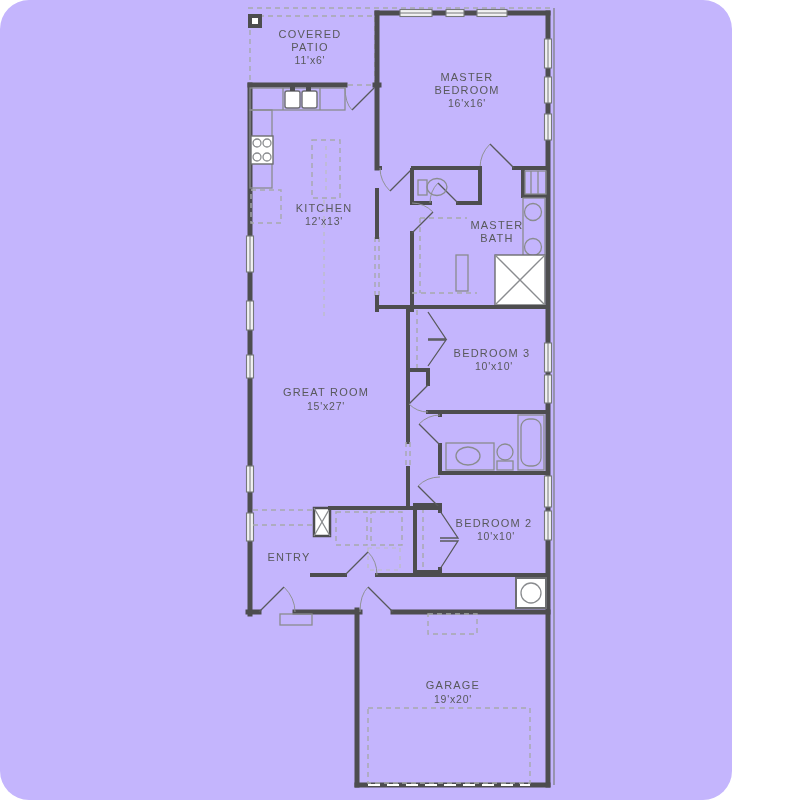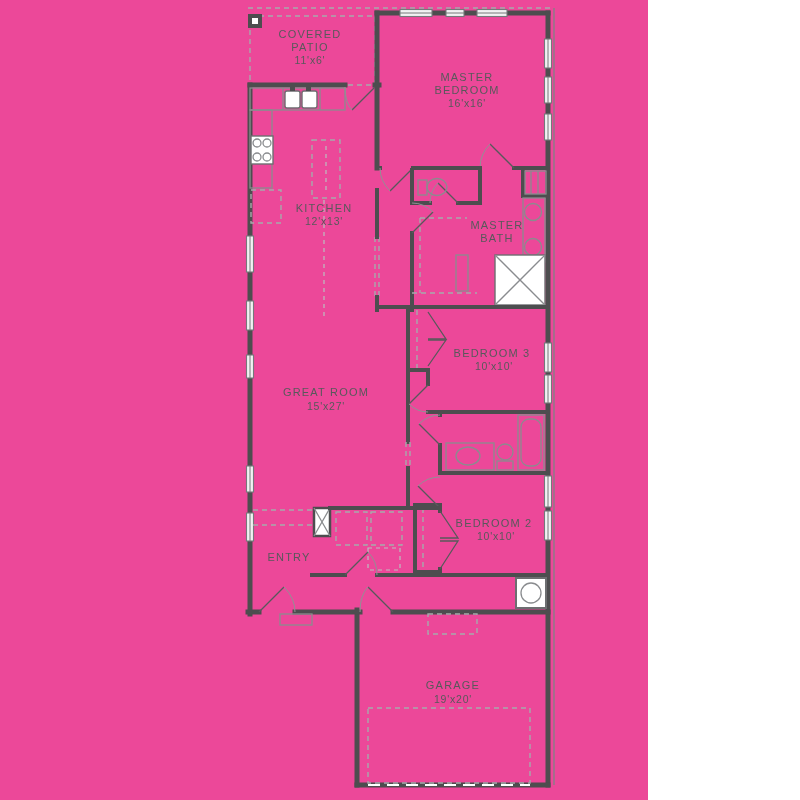--- a/index.html
+++ b/index.html
@@ -1,16 +1,16 @@
 <!DOCTYPE html>
 <html><head>
 <meta charset="utf-8">
 <style>
   html,body{margin:0;padding:0;background:#ffffff;}
-  .stage{position:relative;width:648px;height:800px;background:#ec4899;overflow:hidden;}
+  .stage{position:relative;width:732px;height:800px;background:#c4b5fd;overflow:hidden;border-radius:29px;}
   svg{position:absolute;left:0;top:0;}
   .room-name{font-family:"Liberation Sans",sans-serif;font-size:11px;letter-spacing:1.2px;fill:#58595b;text-anchor:middle;}
   .room-dim{font-family:"Liberation Sans",sans-serif;font-size:10.5px;letter-spacing:0.8px;fill:#58595b;text-anchor:middle;}
   .wall{stroke:#4d4d4f;stroke-width:5;fill:none;stroke-linecap:square;}
   .wall-thin{stroke:#4d4d4f;stroke-width:4;fill:none;stroke-linecap:square;}
   .fix{stroke:#8a8c8f;stroke-width:1.3;fill:none;}
   .fix-dk{stroke:#6d6e71;stroke-width:1.4;fill:#ffffff;}
   .dash{stroke:#a7a9ac;stroke-width:1.4;fill:none;stroke-dasharray:5 4;}
   .dash-lt{stroke:#bcbec0;stroke-width:1.2;fill:none;stroke-dasharray:4 4;}
   .door-arc{stroke:#909295;stroke-width:1;fill:none;}

